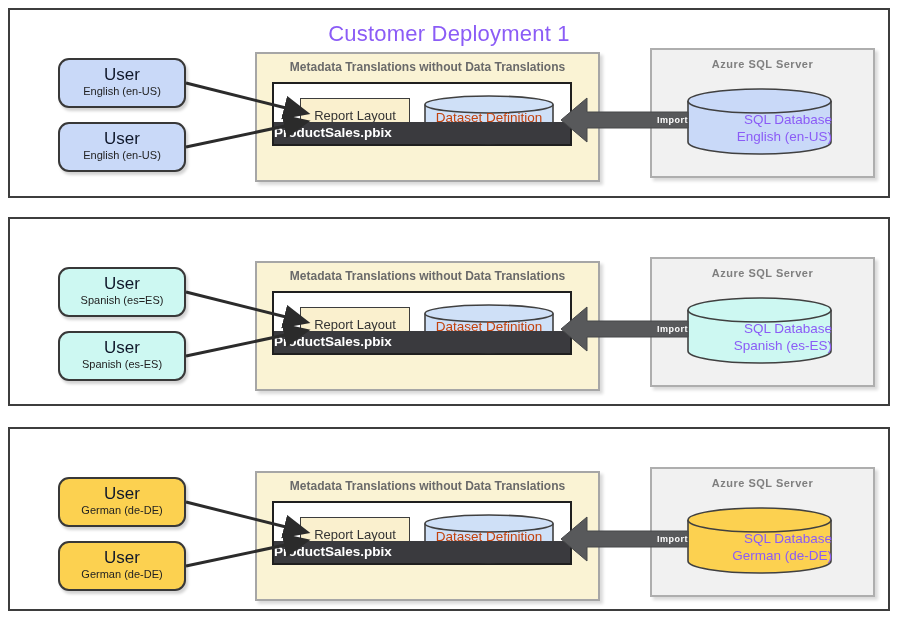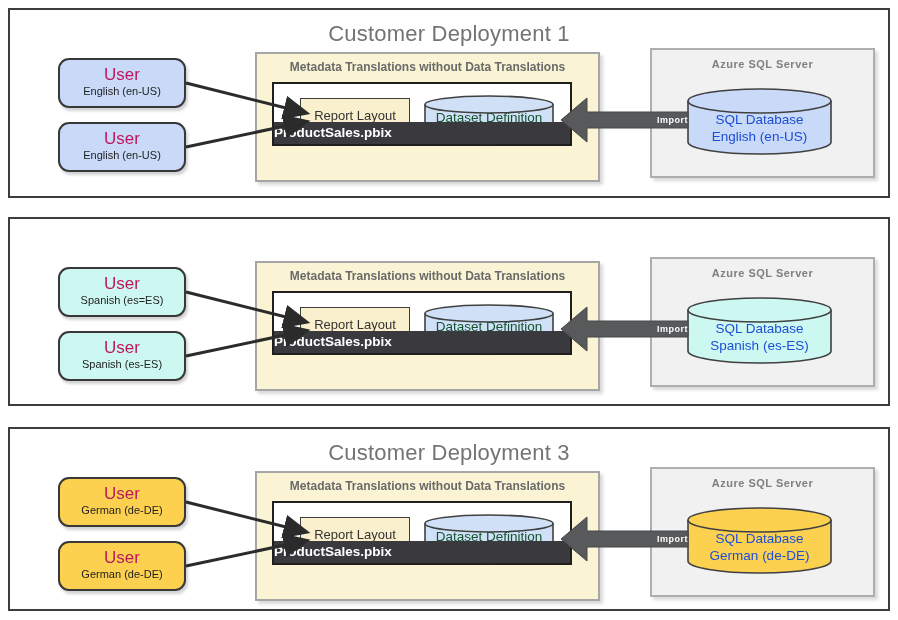--- a/index.html
+++ b/index.html
@@ -6,27 +6,27 @@
   body{font-family:"Liberation Sans","DejaVu Sans",sans-serif;}
   #stage{position:relative;width:898px;height:620px;background:#ffffff;overflow:hidden;}
 
   .panel{position:absolute;left:8px;width:882px;background:#ffffff;
          border:2px solid #3d3d3d;box-sizing:border-box;}
   .panel.p1{top:8px;height:190px;}
   .panel.p2{top:217px;height:189px;}
   .panel.p3{top:427px;height:184px;}
 
   .title{position:absolute;top:11px;left:0;width:100%;text-align:center;
-         font-size:22px;line-height:26px;color:#737373;letter-spacing:.2px;}
+         font-size:22px;line-height:26px;color:#8b5cf6;letter-spacing:.2px;}
 
   .user-box{position:absolute;left:48px;width:128px;height:50px;
             border:2px solid #383838;border-radius:11px;box-sizing:border-box;
             text-align:center;box-shadow:2px 3px 3px rgba(0,0,0,.18);}
   .user-box.u1{top:48px;} .user-box.u2{top:112px;}
-  .user-name{font-size:17px;line-height:20px;margin-top:5px;color:#be185d;}
+  .user-name{font-size:17px;line-height:20px;margin-top:5px;color:#0f172a;}
   .user-locale{font-size:11px;line-height:13px;color:#222;}
 
   .yellow-box{position:absolute;left:245px;top:42px;width:345px;height:130px;
               background:#faf3d4;border:2px solid #a6a6a6;box-sizing:border-box;
               box-shadow:3px 3px 3px rgba(0,0,0,.15);}
   .meta-header{position:absolute;top:6px;left:0;width:100%;text-align:center;
                font-size:12px;font-weight:bold;color:#6a6a6a;}
 
   .white-box{position:absolute;left:262px;top:72px;width:300px;height:64px;
              background:#ffffff;border:2px solid #1f1f1f;box-sizing:border-box;}
@@ -34,30 +34,30 @@
                  background:#faf0ce;border:1.5px solid #3d3d3d;box-sizing:border-box;
                  text-align:center;font-size:13px;line-height:33px;color:#333;}
   .pbix-bar{position:absolute;left:0;bottom:0;width:100%;height:22px;background:#3a3a3e;
             color:#ffffff;font-weight:bold;font-size:13.5px;line-height:22px;text-align:left;}
 
   .cyl{position:absolute;}
   .cyl svg{position:absolute;left:0;top:0;}
   .cyl svg path,.cyl svg ellipse{stroke:#404040;stroke-width:1.6;}
   .dataset-cyl{left:150px;top:11px;width:130px;height:50px;}
   .cyl-label{position:absolute;left:0;top:15px;width:100%;text-align:center;
-             font-size:13.5px;color:#14532d;}
+             font-size:13.5px;color:#c2410c;}
 
   .azure-box{position:absolute;left:640px;top:38px;width:225px;height:130px;
              background:#f1f1f1;border:2px solid #aeaeae;box-sizing:border-box;
              box-shadow:3px 3px 3px rgba(0,0,0,.15);}
   .azure-title{position:absolute;top:8px;left:0;width:100%;text-align:center;
                font-size:11px;font-weight:bold;color:#7f7f7f;letter-spacing:.5px;}
   .db-cyl{left:35px;top:38px;width:145px;height:68px;}
-  .db-label{position:absolute;left:0;top:23px;width:100%;text-align:center;
-            font-size:13.5px;line-height:17px;color:#1d4ed8;}
+  .db-label{position:absolute;left:0;top:23px;width:100%;text-align:right;
+            font-size:13.5px;line-height:17px;color:#8b5cf6;}
 
   .arrows{position:absolute;left:0;top:0;width:876px;height:180px;overflow:visible;
           pointer-events:none;}
   .arrows line{stroke:#2b2b2b;stroke-width:3;}
   .arrows polygon{stroke:#47484a;stroke-width:1;}
   .import-label{position:absolute;left:577px;top:102px;width:101px;height:16px;
                 text-align:right;font-size:9px;font-weight:bold;line-height:16px;
                 color:#ffffff;letter-spacing:.5px;}
   .hidden-defs{position:absolute;width:0;height:0;}
 </style>
@@ -167,21 +167,20 @@
 
     <svg class="arrows">
       <line x1="176" y1="73" x2="280" y2="99" marker-end="url(#ah)"></line>
       <line x1="176" y1="137" x2="280" y2="115" marker-end="url(#ah)"></line>
       <polygon points="551,110 577,88 577,102 678,102 678,118 577,118 577,132" style="fill: rgb(88, 89, 91);"></polygon>
     </svg>
     <div class="import-label">Import</div>
   </section>
 
   <section class="panel p3">
-    <div class="title">Customer Deployment 3</div>
 
     <div class="user-box u1" style="background: rgb(252, 209, 80);">
       <div class="user-name">User</div>
       <div class="user-locale">German (de-DE)</div>
     </div>
     <div class="user-box u2" style="background: rgb(252, 209, 80);">
       <div class="user-name">User</div>
       <div class="user-locale">German (de-DE)</div>
     </div>
 

